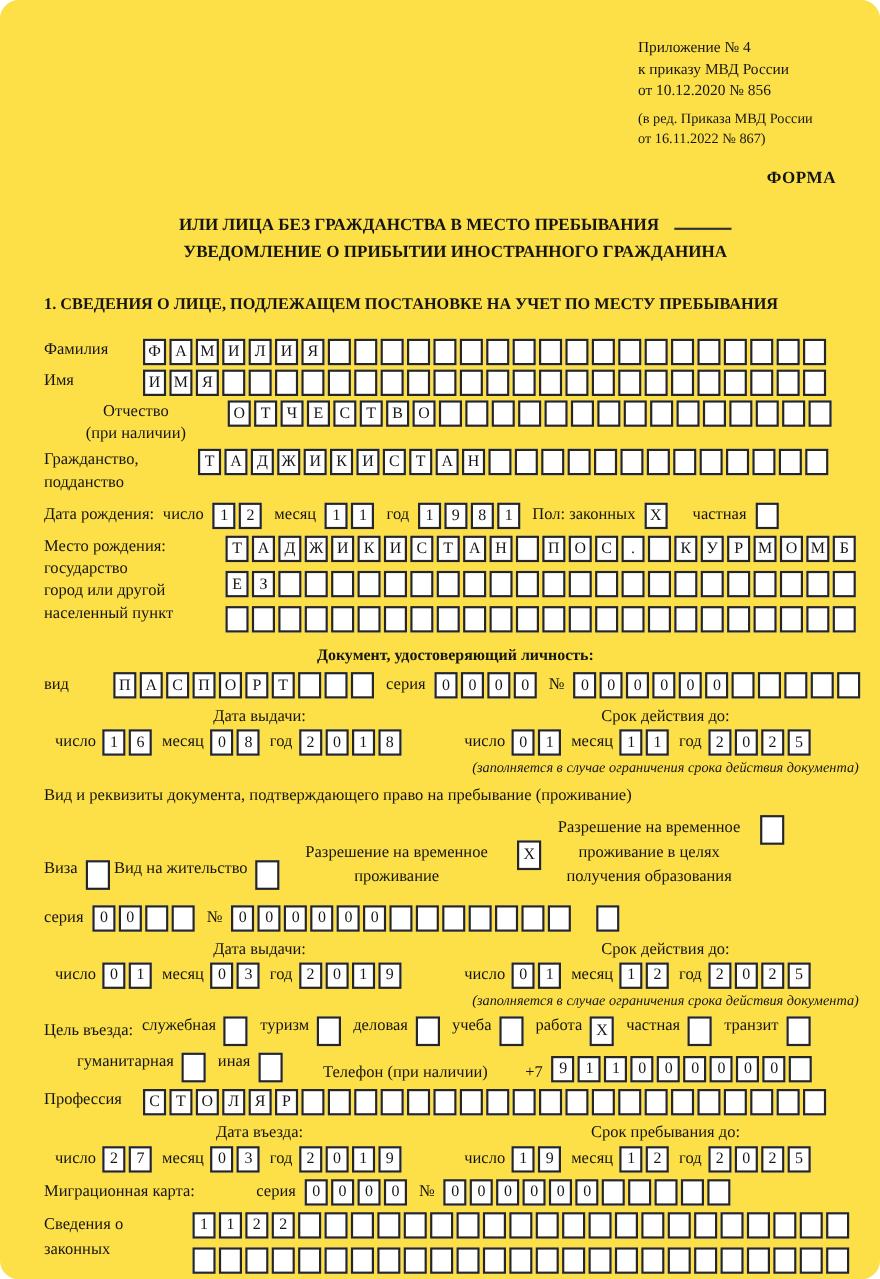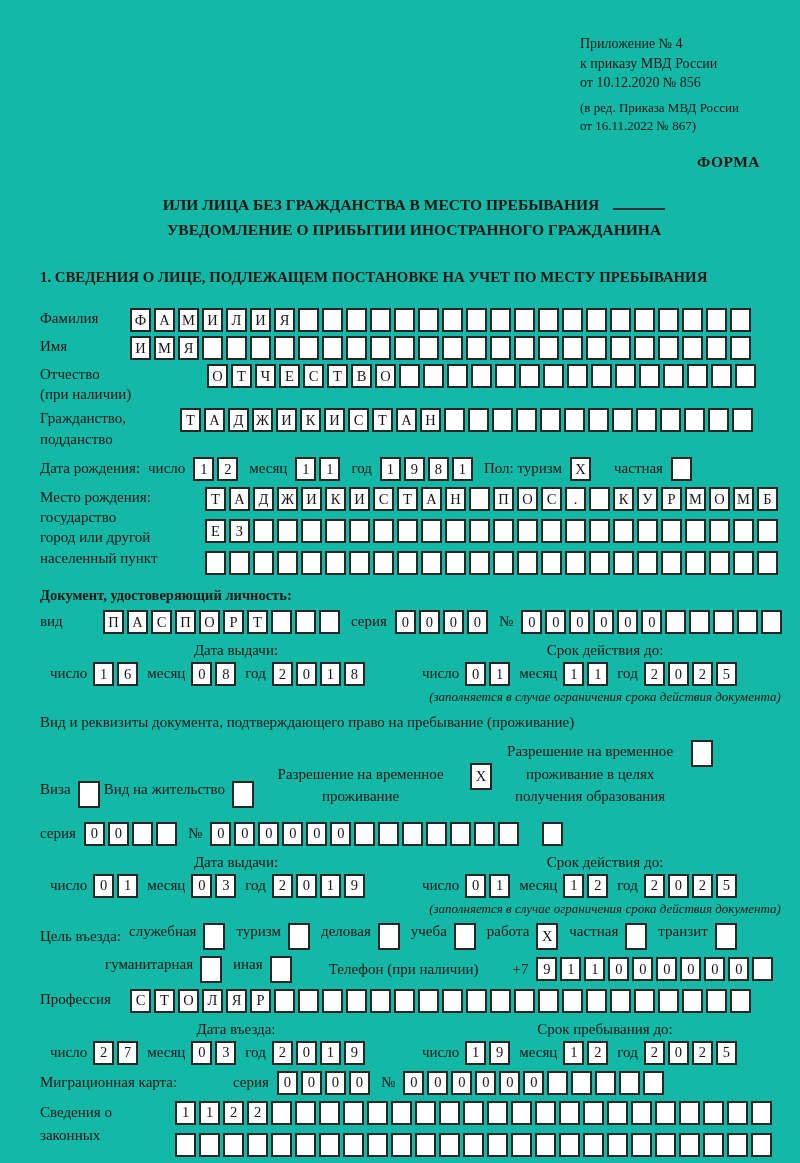--- a/index.html
+++ b/index.html
@@ -1,58 +1,58 @@
 <!DOCTYPE html>
 <html><head>
 <meta charset="utf-8">
 <style>
   html,body { margin:0; padding:0; background:#ffffff; }
   .page {
     width:800px; height:1163px; box-sizing:border-box; overflow:hidden;
-    background:#14b8a6; color:#151515; position:relative;
+    background:#fde047; color:#151515; position:relative;
     font-family:"Liberation Serif","DejaVu Serif",serif;
-    padding:34px 12px 0 40px; font-size:15px;
+    padding:34px 12px 0 40px; font-size:15px;border-radius:17px;
   }
   .hdr { margin-left:540px; font-size:14px; line-height:1.4; white-space:nowrap; }
   .hdr-sub { font-size:13px; margin-top:6px; line-height:1.4; }
   .forma { font-weight:bold; font-size:15.5px; text-align:right; padding-right:28px; margin-top:18px; letter-spacing:0.5px; }
   .title { text-align:center; font-weight:bold; font-size:15.5px; line-height:1.6; margin-top:22px; }
   .blank-line { display:inline-block; width:52px; border-bottom:2.5px solid #333; margin-left:14px; }
   .section-title { font-weight:bold; font-size:14.8px; margin-top:26px; margin-bottom:22px; }
 
   .cells { display:inline-flex; flex-wrap:nowrap; flex:0 0 auto; }
   .cell {
     flex:0 0 auto; width:21px; height:24px; box-sizing:border-box;
     border:2px solid #262626; margin-right:3px; background:#fff;
     display:flex; align-items:center; justify-content:center;
     font-size:14.5px; line-height:1;
   }
   .cbx .cell { width:22px; height:27px; }
 
   .frow { display:flex; align-items:flex-start; margin-bottom:4px; }
   .irow { display:flex; align-items:center; margin-bottom:4px; column-gap:8px; }
   .flabel { flex:0 0 auto; line-height:1.35; }
-  .w90 { width:90px; } .w140 { width:140px; } .w167 { width:167px; } .w165 { width:165px; }
-
-  .doc-heading { text-align:left; font-weight:bold; font-size:14.5px; margin:8px 0 6px; }
+  .w90 { width:90px; } .w140 { width:140px; } .w167 { width:167px;text-align:center; } .w165 { width:165px; }
+
+  .doc-heading { text-align:center; font-weight:bold; font-size:14.5px; margin:8px 0 6px; }
 
   .date-pair { display:flex; margin-top:8px; margin-bottom:6px; }
   .dp-left { width:372px; flex:0 0 auto;margin-left:10px; }
   .dp-right { flex:1; }
   .dp-head { text-align:center; margin-bottom:3px; }
   .dp-row { display:flex; align-items:center; column-gap:6px; }
   .dp-note { font-size:13px; margin-top:3px; text-align:center; white-space:nowrap;font-style:italic; }
 
   .res-opts { display:flex; align-items:flex-end; column-gap:1px; margin-top:6px; margin-bottom:14px; }
   .opt { display:inline-flex; align-items:flex-start; column-gap:7px; }
   .opt-center { text-align:center; line-height:1.5; }
   .wrap205 { width:205px; } .wrap190 { width:188px; }
 
   .gap-sm { width:4px; } .gap-md { width:18px; }
-  .indent65 { margin-left:65px; }
+  .indent65 { margin-left:30px;align-items:flex-end; }
   .rep-block { display:flex; margin-top:6px; }
   .rep-labels { width:135px; flex:0 0 auto; line-height:1.55; }
   .rep-rows .cells { display:flex; margin-bottom:8px; }
   .mt8 { margin-top:8px; } .mt6 { margin-top:6px; }
   .plain { line-height:1.55; }
 </style>
 </head>
 <body>
 
 <div class="page">
@@ -217,21 +217,21 @@
         <span class="cell">1</span>
         <span class="cell">1</span>
       </span>
     <span>год</span>
     <span class="cells">
         <span class="cell">1</span>
         <span class="cell">9</span>
         <span class="cell">8</span>
         <span class="cell">1</span>
       </span>
-    <span>Пол: туризм</span>
+    <span>Пол: законных</span>
     <span class="cells">
         <span class="cell">X</span>
       </span>
     <span class="gap-sm"></span>
     <span>частная</span>
     <span class="cells">
         <span class="cell"></span>
       </span>
   </div>
 

